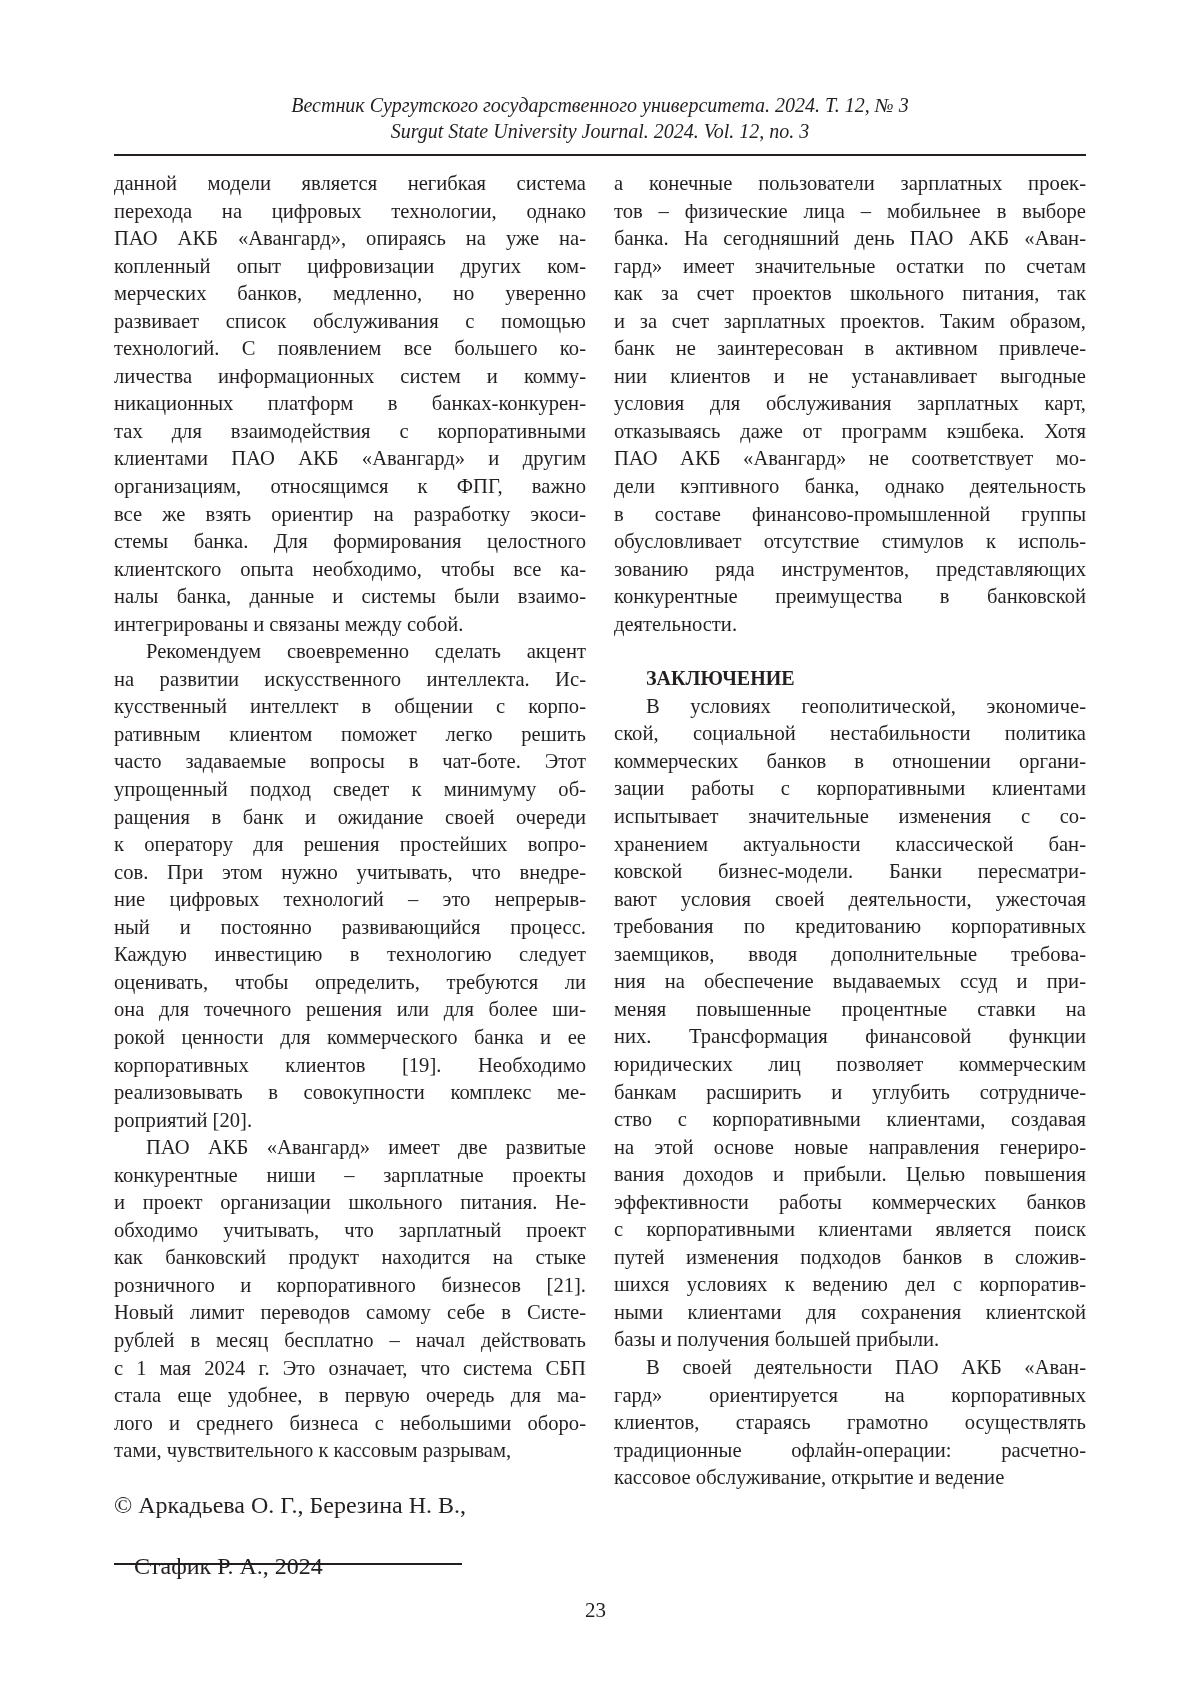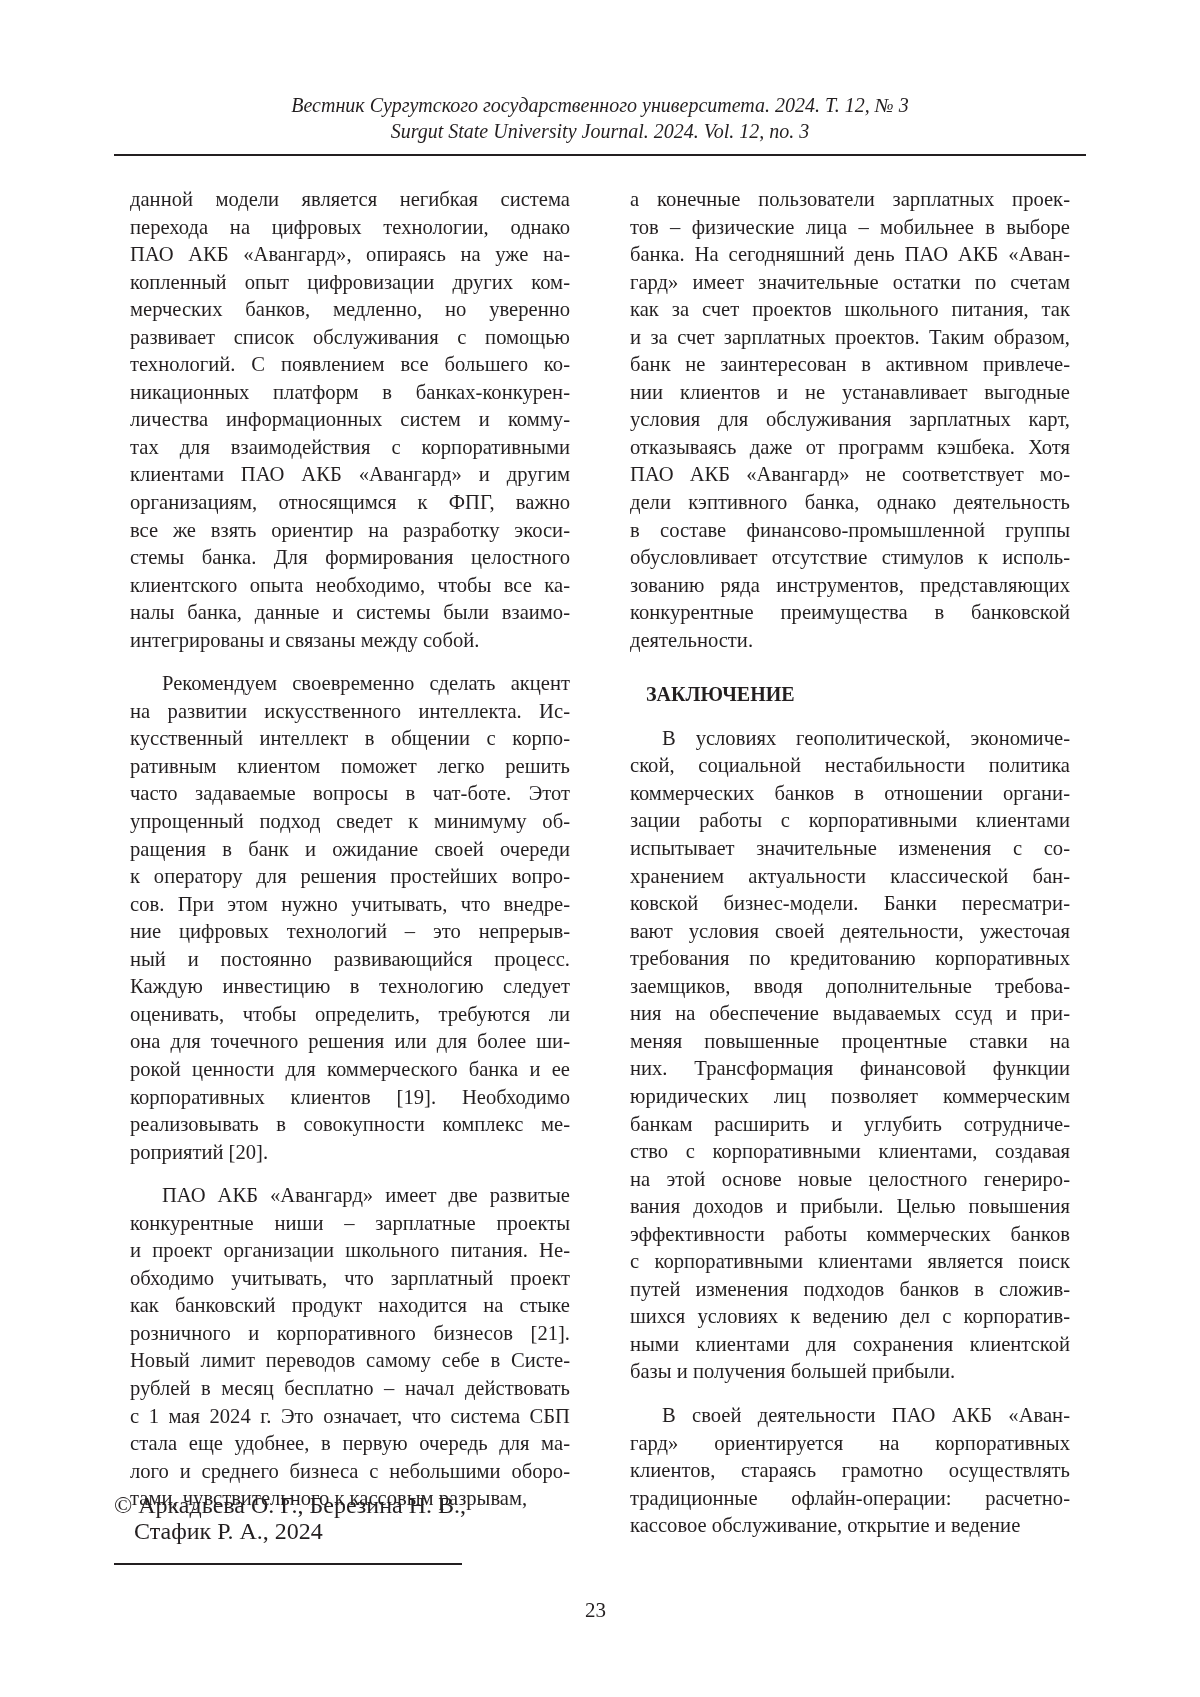--- a/index.html
+++ b/index.html
@@ -6,52 +6,52 @@
   body { width: 1200px; height: 1697px; position: relative; overflow: hidden;
          font-family: "Liberation Serif", "DejaVu Serif", serif; color: #231f20; }
   .running-head { position: absolute; left: 114px; width: 972px; top: 92px;
                   text-align: center; font-style: italic; font-size: 20px; line-height: 26px; }
   .head-rule { position: absolute; left: 114px; width: 972px; top: 154px; height: 0;
                border-top: 2.5px solid #231f20; }
   .col { position: absolute; top: 170px; width: 472px; font-size: 20.6px;
          line-height: 27.55px; text-align: justify; hyphens: manual; }
   .col-left { left: 114px; }
   .col-right { left: 614px; }
-  .col p { margin: 16px; text-indent: 0; }
+  .col p { margin: 0; text-indent: 0; }
   .section-heading { margin: 27px 0 0 0; font-weight: bold; font-size: 20px; padding-left: 32px;
                      line-height: 27.55px; }
   .line { display: block; text-align: justify; text-align-last: justify; white-space: nowrap; }
   .line.last { text-align-last: left; }
   .line.ind { padding-left: 32px; }
   .footnote-rule { position: absolute; left: 114px; top: 1563px; width: 348px; height: 0;
                    border-top: 2px solid #231f20; }
   .footnote { position: absolute; left: 114px; top: 1492px; font-size: 24px; line-height: 26px; }
-  .footnote .l2 { padding-left: 20px; display: block; }
+  .footnote .l2 { padding-left: 20px; display: block; margin-top: 35px; }
   .page-number { position: absolute; left: 585px; top: 1598px; font-size: 21px; text-align: right; }
 </style>
 </head>
 <body>
 
 <div class="running-head">
   <div>Вестник Сургутского государственного университета. 2024. Т. 12, № 3</div>
   <div>Surgut State University Journal. 2024. Vol. 12, no. 3</div>
 </div>
 <div class="head-rule"></div>
 
 <div class="col col-left">
   <p id="lp0">
       <span class="line">данной модели является негибкая система</span>
       <span class="line">перехода на цифровых технологии, однако</span>
       <span class="line">ПАО АКБ «Авангард», опираясь на уже на-</span>
       <span class="line">копленный опыт цифровизации других ком-</span>
       <span class="line">мерческих банков, медленно, но уверенно</span>
       <span class="line">развивает список обслуживания с помощью</span>
       <span class="line">технологий. С появлением все большего ко-</span>
+      <span class="line">личества информационных систем и комму-</span>
       <span class="line">никационных платформ в банках-конкурен-</span>
-      <span class="line">личества информационных систем и комму-</span>
       <span class="line">тах для взаимодействия с корпоративными</span>
       <span class="line">клиентами ПАО АКБ «Авангард» и другим</span>
       <span class="line">организациям, относящимся к ФПГ, важно</span>
       <span class="line">все же взять ориентир на разработку экоси-</span>
       <span class="line">стемы банка. Для формирования целостного</span>
       <span class="line">клиентского опыта необходимо, чтобы все ка-</span>
       <span class="line">налы банка, данные и системы были взаимо-</span>
       <span class="line last">интегрированы и связаны между собой.</span>
     </p>
   <p id="lp1">
@@ -121,21 +121,21 @@
       <span class="line">ковской бизнес-модели. Банки пересматри-</span>
       <span class="line">вают условия своей деятельности, ужесточая</span>
       <span class="line">требования по кредитованию корпоративных</span>
       <span class="line">заемщиков, вводя дополнительные требова-</span>
       <span class="line">ния на обеспечение выдаваемых ссуд и при-</span>
       <span class="line">меняя повышенные процентные ставки на</span>
       <span class="line">них. Трансформация финансовой функции</span>
       <span class="line">юридических лиц позволяет коммерческим</span>
       <span class="line">банкам расширить и углубить сотрудниче-</span>
       <span class="line">ство с корпоративными клиентами, создавая</span>
-      <span class="line">на этой основе новые целостного генериро-</span>
+      <span class="line">на этой основе новые направления генериро-</span>
       <span class="line">вания доходов и прибыли. Целью повышения</span>
       <span class="line">эффективности работы коммерческих банков</span>
       <span class="line">с корпоративными клиентами является поиск</span>
       <span class="line">путей изменения подходов банков в сложив-</span>
       <span class="line">шихся условиях к ведению дел с корпоратив-</span>
       <span class="line">ными клиентами для сохранения клиентской</span>
       <span class="line last">базы и получения большей прибыли.</span>
     </p>
   <p id="rp3">
       <span class="line ind">В своей деятельности ПАО АКБ «Аван-</span>

